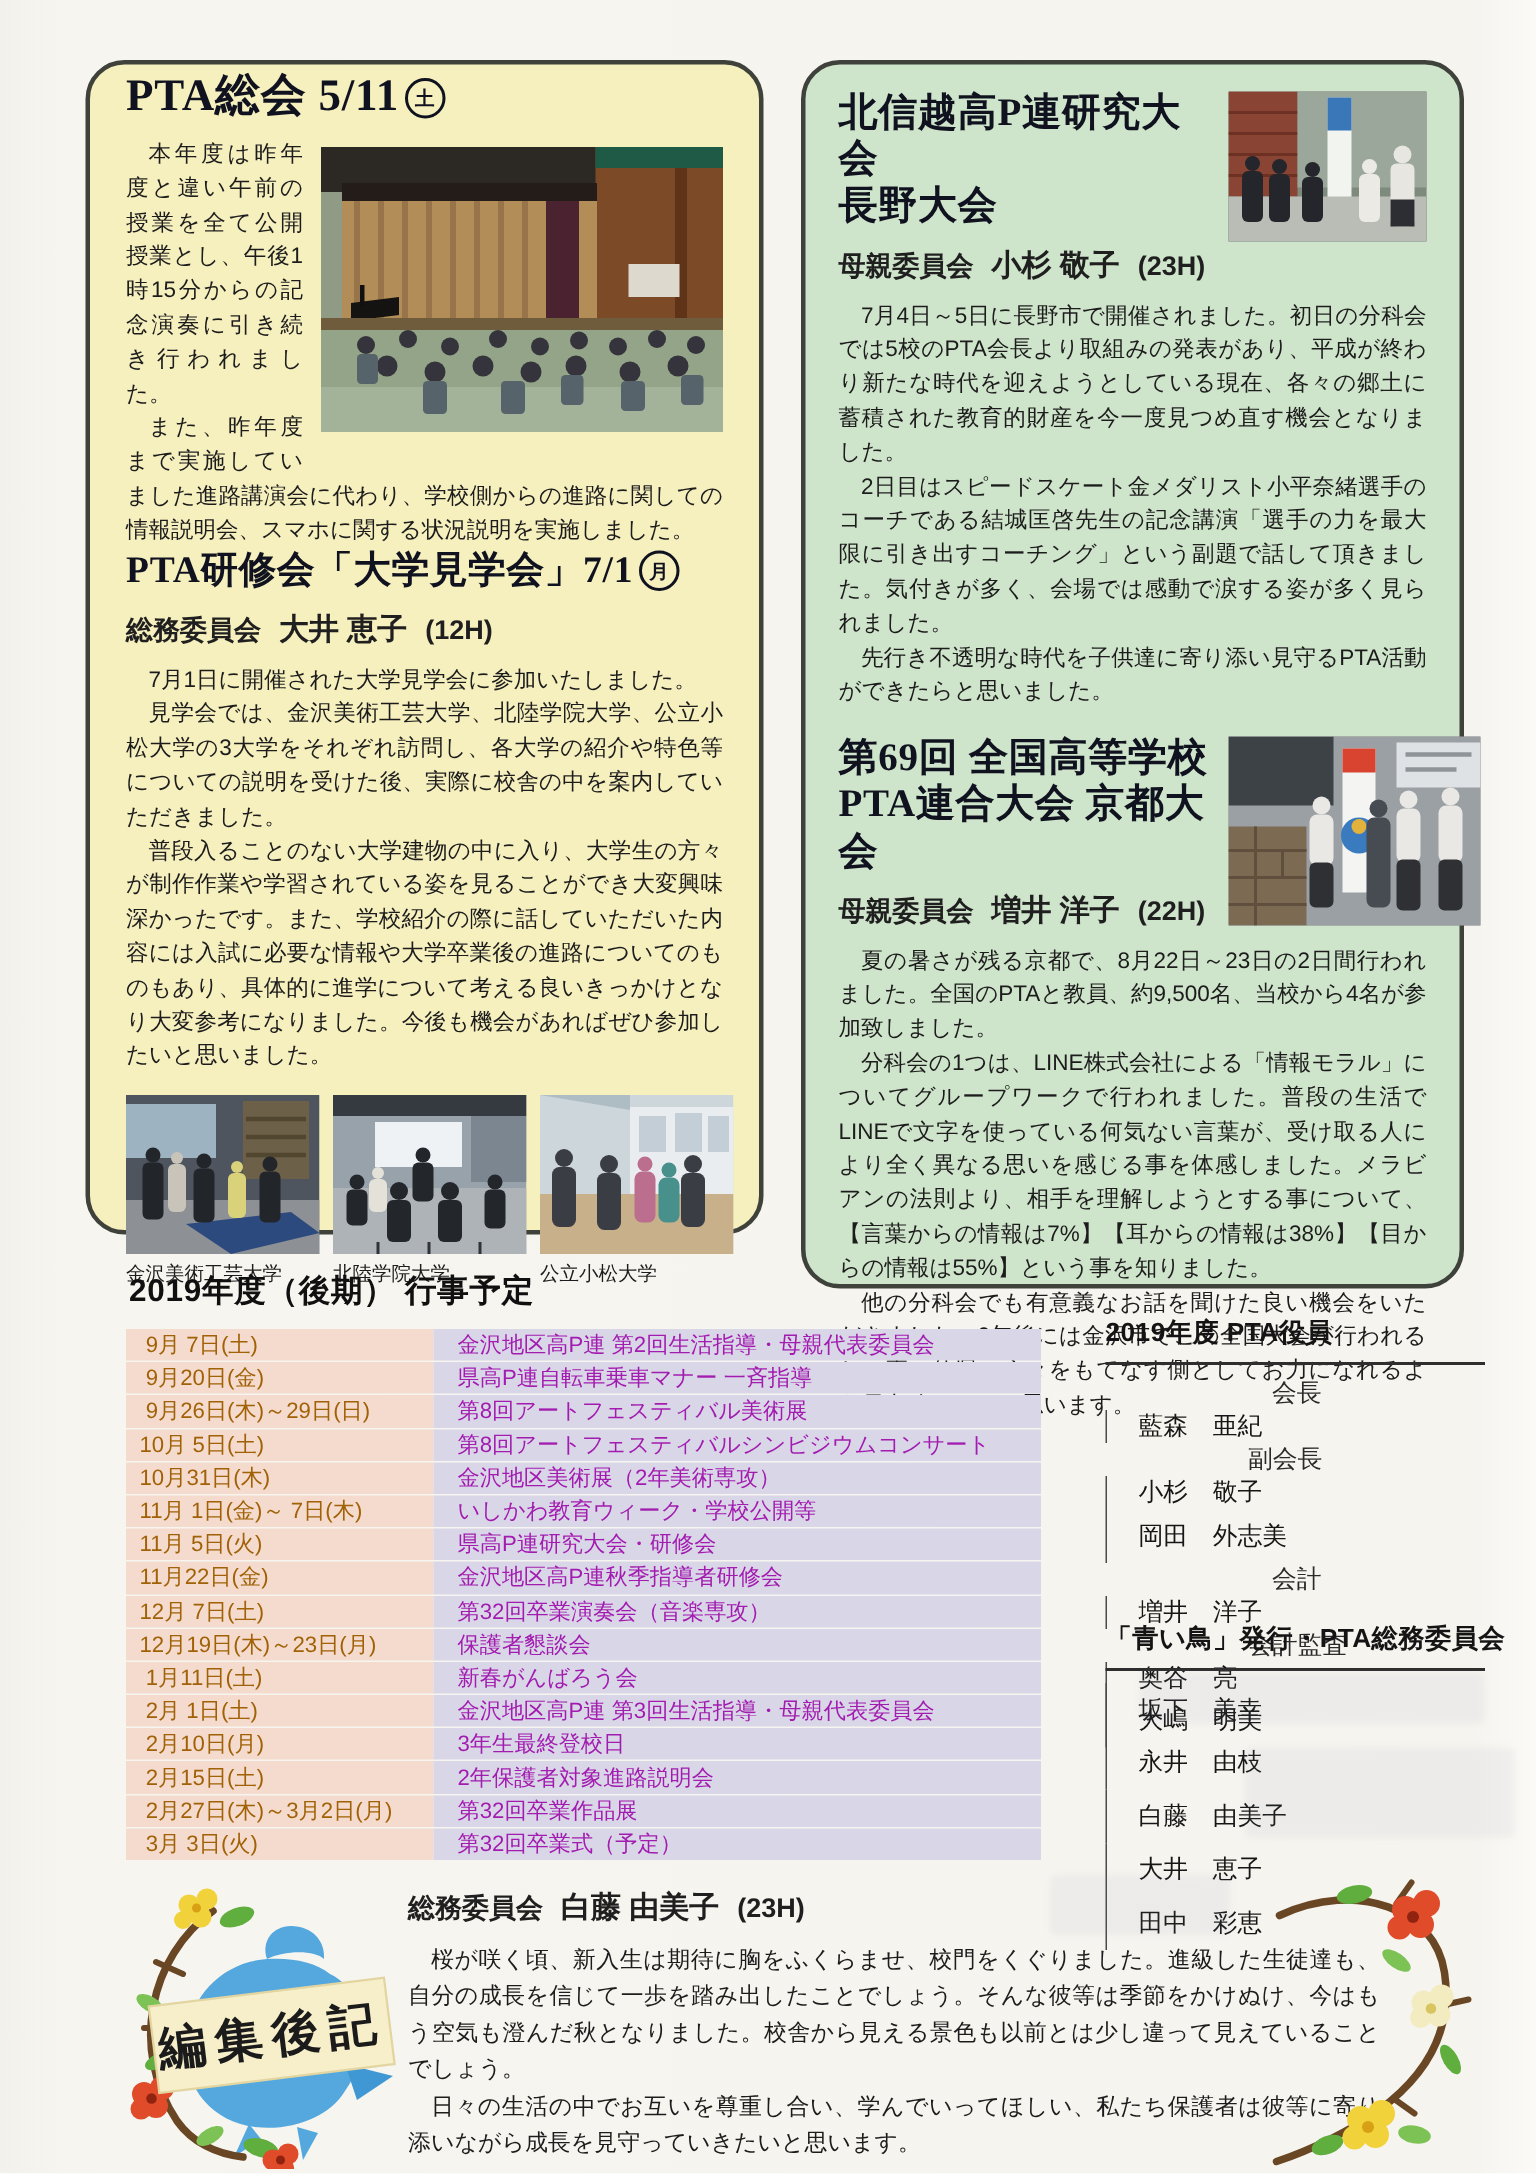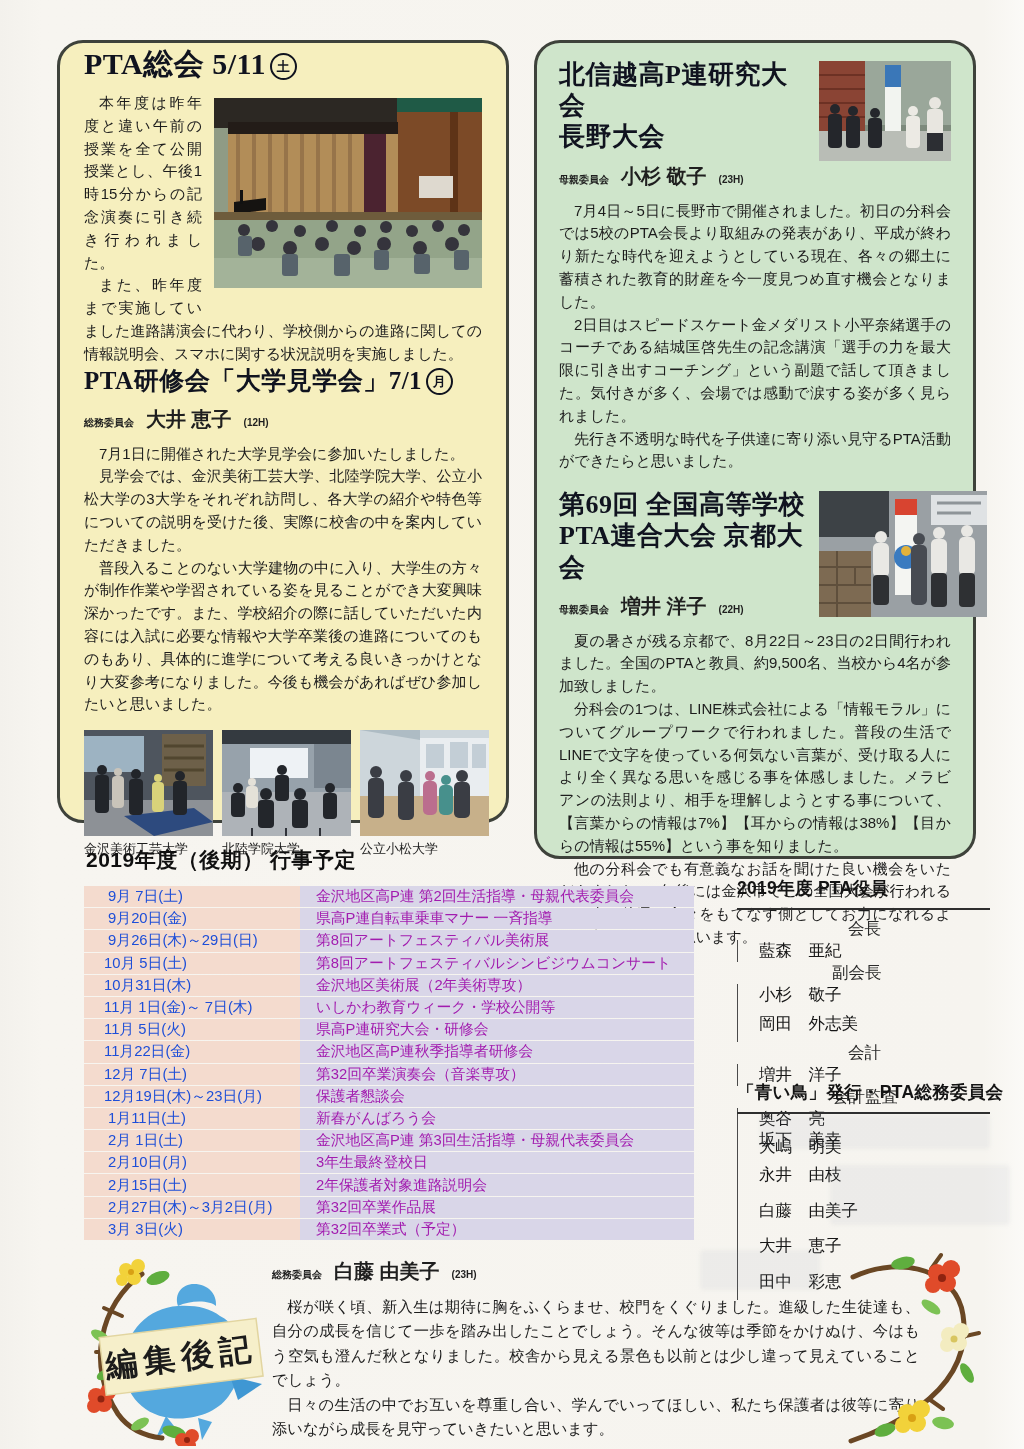--- a/index.html
+++ b/index.html
@@ -18,39 +18,39 @@
   }
   .t-big{font-size:30px;}
   .t-mid{font-size:25px; margin-top:18px;}
   .t-green{font-size:26px; margin:0; line-height:1.25;}
   .circle-day{
     display:inline-flex; width:23px; height:23px; border:2px solid #10131f; border-radius:50%;
     align-items:center; justify-content:center; font-size:13px; font-weight:700;
     vertical-align:3px; margin-left:4px; font-family:"Liberation Sans",sans-serif;
   }
   .byline{display:flex; align-items:baseline; gap:12px; margin:6px 0 10px 0;}
-  .byline .committee{font-size:10px; font-weight:700;}
+  .byline .committee{font-size:18px; font-weight:700;}
   .byline .bname{font-size:20px; font-weight:700;}
-  .byline .bclass{font-size:10px; font-weight:700;}
+  .byline .bclass{font-size:18px; font-weight:700;}
   .para{margin:0; font-size:15px; line-height:1.52; text-indent:1em; text-align:justify; color:#1c1c1c;}
   .photo{background:#888; display:block;}
   .ph-auditorium{float:right; width:268px; height:190px; margin:6px 0 10px 12px;}
   .ph-nagano{float:right; width:132px; height:100px; margin:2px 0 8px 10px;}
   .ph-kyoto{float:right; width:168px; height:126px; margin:2px -36px 8px 10px;}
   .clear{clear:both;}
   .photo-row{display:flex; gap:9px; margin-top:14px;}
   .photo-cell{width:129px;}
   .photo-cell svg{width:129px; height:106px; display:block;}
   .photo-cap{font-size:13px; margin-top:4px; color:#1c1c1c; white-space:nowrap;}
   .gsec2{margin-top:16px;}
   
   .schedule{position:absolute; left:72px; top:846px; width:610px;margin-left:12px;}
   .sched-title{font-size:21px; font-weight:700; color:#101010; margin:0 0 12px 2px; letter-spacing:.5px;}
   .sched-row{display:flex; margin-bottom:1px; height:21.2px; align-items:center; font-size:14.8px;}
-  .sched-date{width:196px; align-self:stretch; display:flex; align-items:center; background:#f4dbce; padding-left:20px; white-space:pre; color:#1d4ed8;}
+  .sched-date{width:196px; align-self:stretch; display:flex; align-items:center; background:#f4dbce; padding-left:9px; white-space:pre; color:#a16207;}
   .sched-event{flex:1; align-self:stretch; display:flex; align-items:center; background:#d9d6e8; padding-left:16px; white-space:pre; color:#a21caf;}
   
   .sidepanel{position:absolute; left:737px; width:253px;}
   .panel-officers{top:876px;}
   .panel-pub{top:1080px;}
   .side-title{font-size:17.5px; font-weight:700; color:#141414; border-bottom:2px solid #2e2e2e; padding-bottom:8px; margin:0 0 8px 0; letter-spacing:.3px; white-space:nowrap;}
   .off-row{display:flex; min-height:35.5px; align-items:center; font-size:16.5px;flex-direction:column;}
   .off-role{width:63px; text-align:right; padding-right:14px; color:#2a2a2a; box-sizing:border-box; white-space:nowrap;}
   .off-name{border-left:1.5px solid #4a4a4a; padding-left:21px; align-self:stretch; display:flex; align-items:center; flex:1; white-space:pre; color:#161616;}
   

